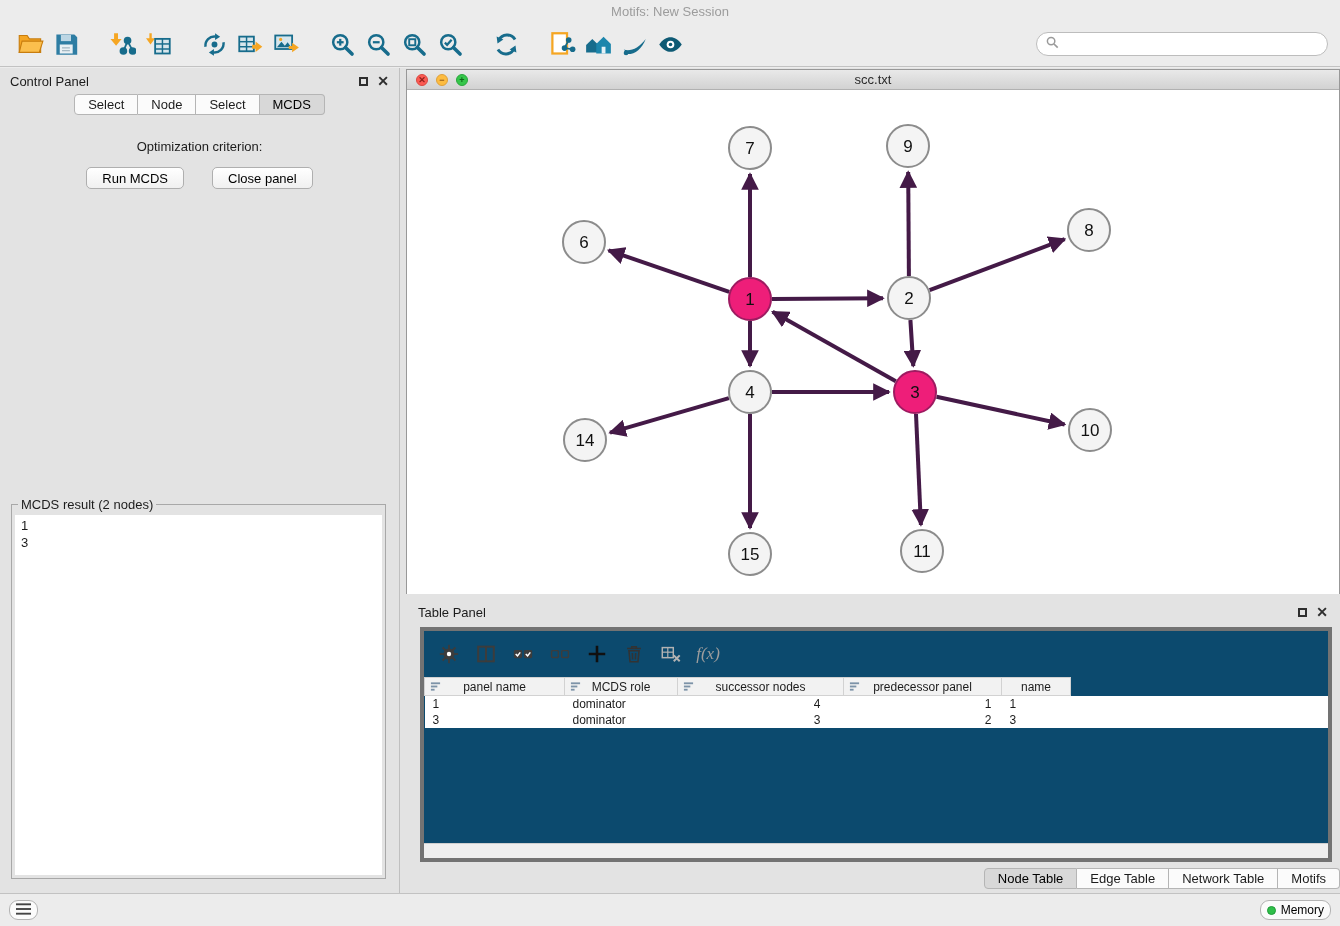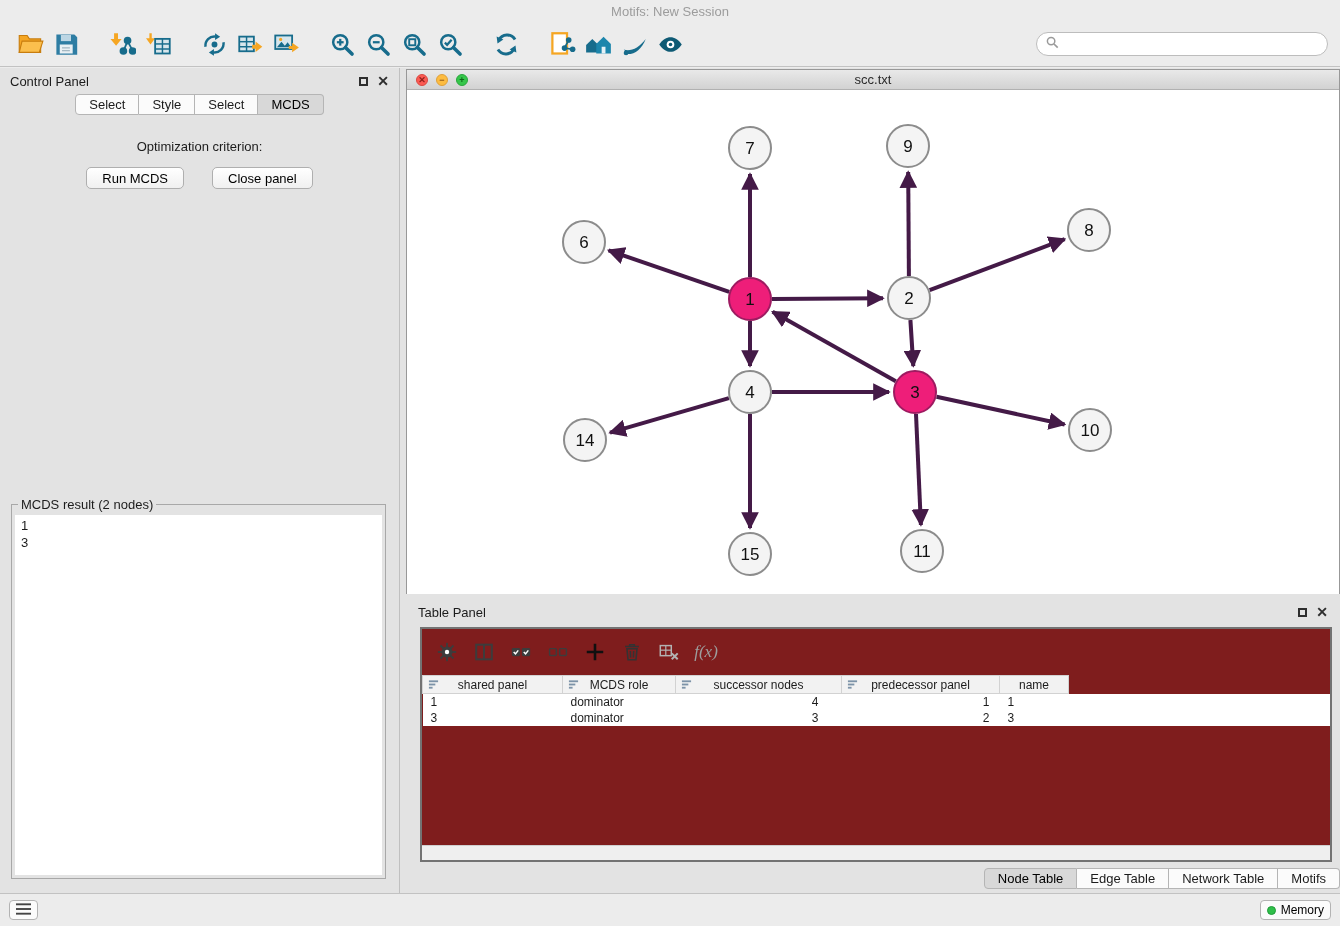--- a/index.html
+++ b/index.html
@@ -47,40 +47,40 @@
   .tl.red{background:#fc5a52;border:1px solid #d94942;color:#8e1f1a}
   .tl.yellow{background:#fdbc40;border:1px solid #dfa13a;color:#90591a}
   .tl.green{background:#35c64a;border:1px solid #2aa63c;color:#0e6419}
   .net-canvas{flex:1;position:relative;background:#fff}
   .net-canvas svg{display:block}
   .node-label{font-family:"Liberation Sans",sans-serif;font-size:17px;fill:#111}
 
   
   .table-panel{margin-top:5px;height:293px;position:relative}
   .tp-header{height:26px;display:flex;align-items:center;padding:0 12px}
-  .tp-box{position:absolute;left:14px;right:8px;top:28px;bottom:30px;border:2px solid #737373;background:#7f1d1d}
+  .tp-box{position:absolute;left:14px;right:8px;top:28px;bottom:30px;border:4px solid #737373;background:#0c4a6e}
   .tp-toolbar{height:46px;display:flex;align-items:center;padding:0 10px;gap:7px}
   .ttb{background:none;border:none;width:30px;height:30px;display:flex;align-items:center;justify-content:center;cursor:default}
   .ttb svg{width:22px;height:22px;display:block}
   .fx{font:italic 17px "Liberation Serif",serif;color:#9d9d9d}
   table.node-table{border-collapse:collapse;table-layout:fixed;width:100%;font-size:12px}
   .node-table th{height:18px;background:#f2f2f2;border:1px solid #d2d2d2;font-weight:normal;text-align:center;position:relative;font-size:12px;cursor:default}
   .node-table th svg{position:absolute;left:5px;top:3px}
   .node-table th.filler{background:transparent;border:none}
   .node-table td{height:16px;padding:0 8px;border:none;background:#fff}
   .node-table td:nth-child(3){text-align:right;padding-right:23px}
   .node-table td:nth-child(4){text-align:right;padding-right:10px}
   .al-left{text-align:left}
   .al-right{text-align:right}
   .hscroll{position:absolute;left:0;right:0;bottom:0;height:15px;background:#efefef;border-top:1px solid #cfcfcf}
   .tp-tabs{position:absolute;left:0;right:0;bottom:3px;display:flex;justify-content:flex-end}
 
   
   .statusbar{position:absolute;left:0;right:0;bottom:0;height:33px;border-top:1px solid #c2c2c2;background:#ececec;display:flex;align-items:center;padding:0 9px}
-  .sbtn{height:20px;border:1px solid #b3b3b3;border-radius:4px;background:#fbfbfb;display:flex;align-items:center;justify-content:center;padding:0 6px;font-size:12px;gap:5px;cursor:default}
+  .sbtn{height:20px;border:1px solid #b3b3b3;border-radius:9px;background:#fbfbfb;display:flex;align-items:center;justify-content:center;padding:0 6px;font-size:12px;gap:5px;cursor:default}
   .mem-dot{width:9px;height:9px;border-radius:50%;background:#2fbf4a;border:1px solid #1f9c38}
   .memory{margin-left:auto}
 </style>
 </head>
 <body>
 
 <div class="titlebar">
   <span>Motifs: New Session</span>
 </div>
 
@@ -274,21 +274,21 @@
   <aside class="control-panel">
     <div class="panel-header">
       <span>Control Panel</span>
       <span class="win-icons">
         <span class="float-ico"></span>
         <span class="close-ico">✕</span>
       </span>
     </div>
     <div class="cp-tabs">
         <button class="tab">Select</button>
-        <button class="tab">Style</button>
+        <button class="tab">Node</button>
         <button class="tab">Select</button>
         <button class="tab active">MCDS</button>
       </div>
     <div class="cp-body">
       <div class="opt-label">Optimization criterion:</div>
       <div class="btn-row">
         <button class="btn">Run MCDS</button>
         <button class="btn">Close panel</button>
       </div>
       <fieldset class="result-box">
@@ -466,21 +466,21 @@
         </div>
         <table class="node-table">
           <thead>
               <tr>
                 <th style="width: 140px;"><svg width="11" height="11" viewBox="0 0 12 12">
                     <g fill="#7d93a8">
                       <rect x="1" y="1.5" width="10" height="2"></rect>
                       <rect x="1" y="5" width="7" height="2"></rect>
                       <rect x="1" y="8.5" width="4" height="2"></rect>
                     </g>
-                  </svg><span>shared panel</span></th>
+                  </svg><span>panel name</span></th>
                 <th style="width: 113px;"><svg width="11" height="11" viewBox="0 0 12 12">
                     <g fill="#7d93a8">
                       <rect x="1" y="1.5" width="10" height="2"></rect>
                       <rect x="1" y="5" width="7" height="2"></rect>
                       <rect x="1" y="8.5" width="4" height="2"></rect>
                     </g>
                   </svg><span>MCDS role</span></th>
                 <th style="width: 166px;"><svg width="11" height="11" viewBox="0 0 12 12">
                     <g fill="#7d93a8">
                       <rect x="1" y="1.5" width="10" height="2"></rect>

